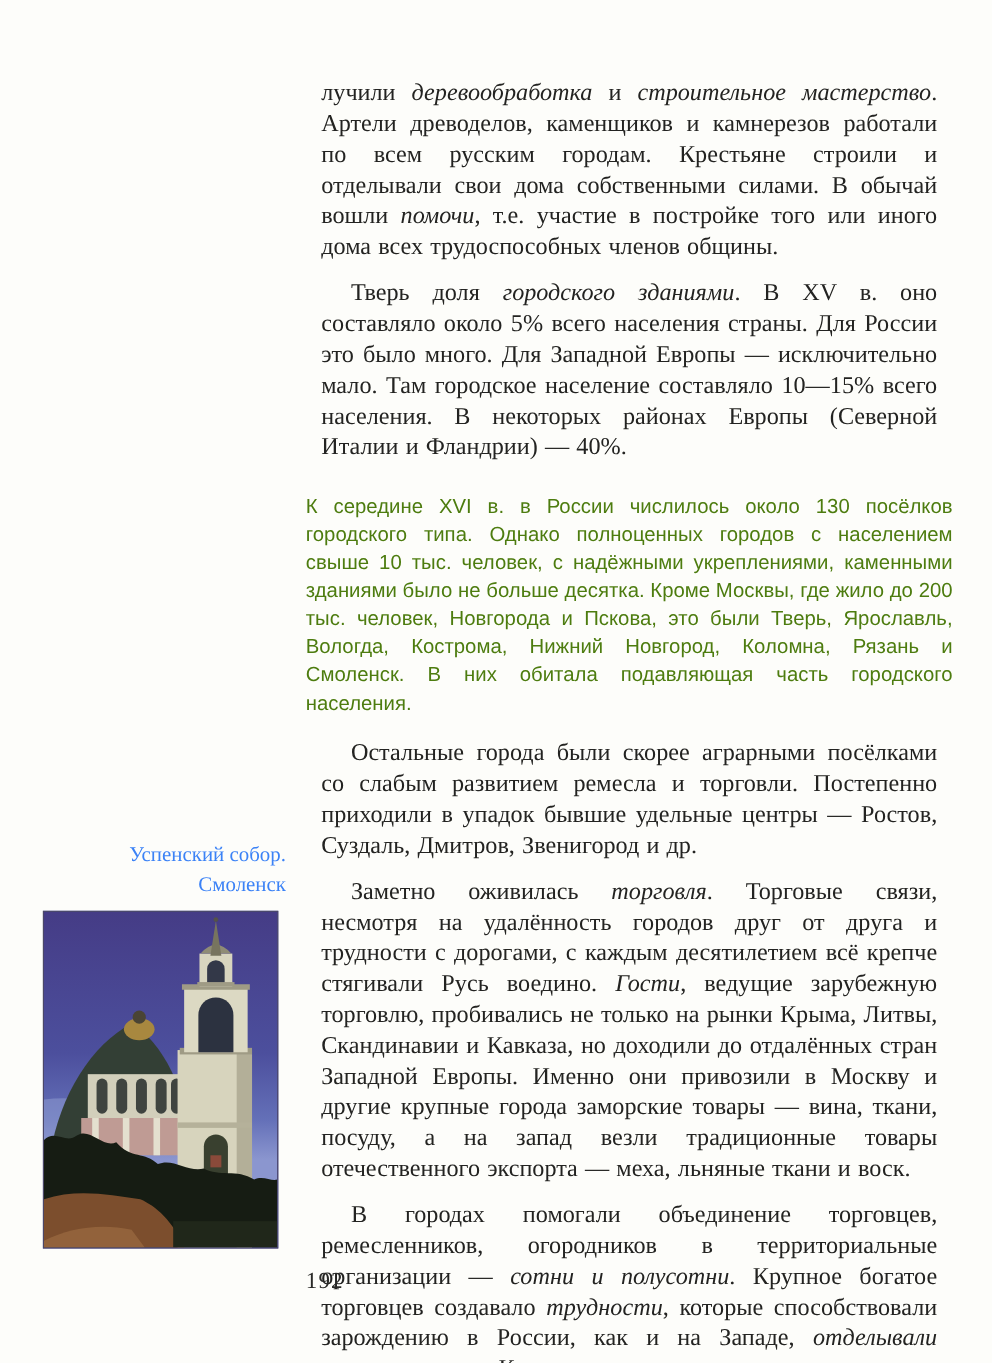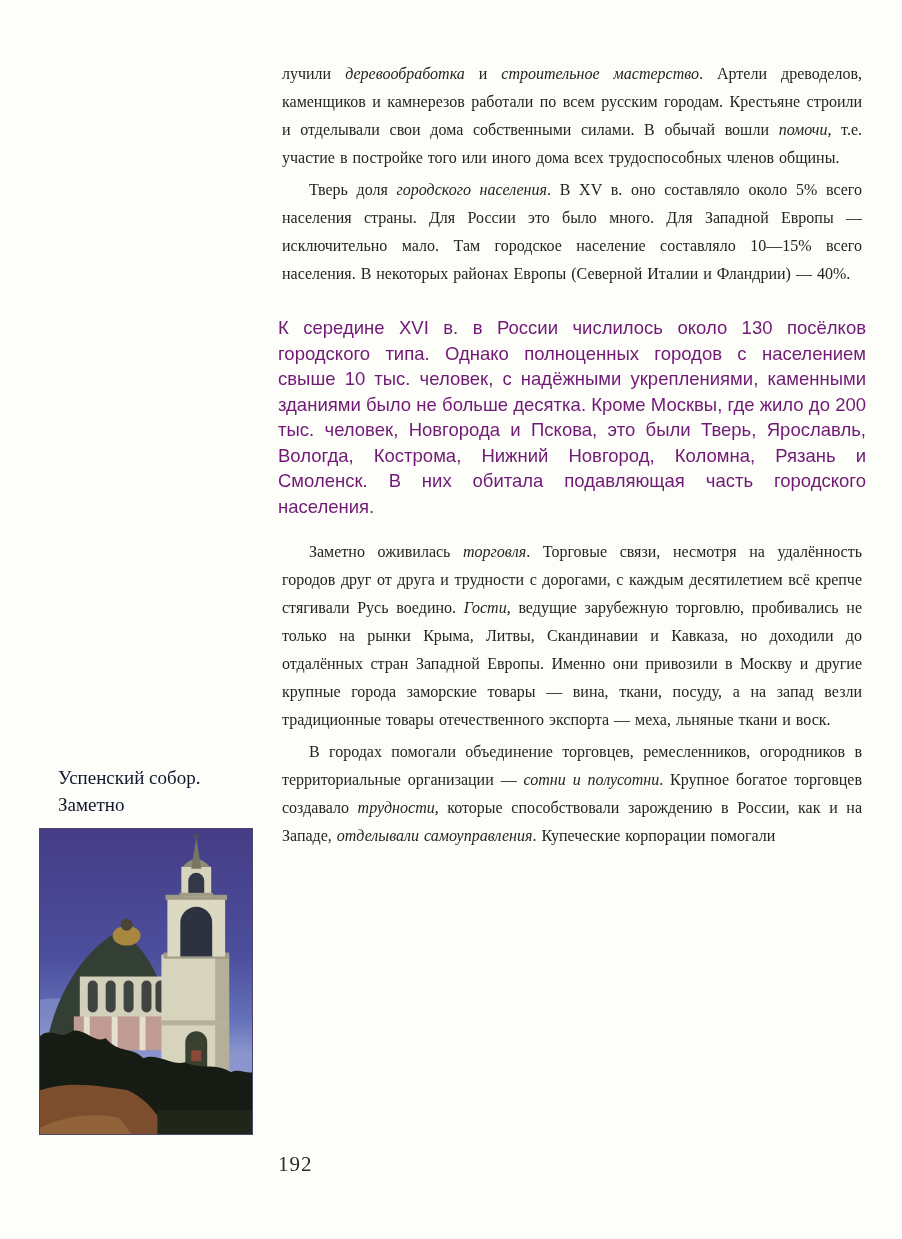--- a/index.html
+++ b/index.html
@@ -11,43 +11,44 @@
     color: #232321;
     overflow: hidden;
   }
   .text-col {
     position: absolute;
     left: 278px; top: 56px;
     width: 588px;
     text-align: justify;
   }
   p.para {
-    margin: 4px;
-    font-size: 16px;
+    margin: 14px;
+    font-size: 22px;
     line-height: 28px;
     text-indent: 27px;
     word-spacing: 1px;
   }
   p.para.no-indent { text-indent: 0; }
   p.para i { font-style: italic; }
   .inset {
     font-family: "Liberation Sans", "DejaVu Sans", sans-serif;
     font-size: 18.5px;
     line-height: 25.5px;
     margin: 27px 0 19px 0;
     text-align: justify;
-    color: #701a75;
+    color: #4d7c0f;
   }
   .figure-caption {
     position: absolute;
-    left: 58px; top: 764px;
+    left: 45px; top: 764px;
     width: 215px;
     font-size: 19px;
     line-height: 27px;
-    color: #0f172a;
+    color: #3b82f6;
+    text-align: right;
   }
   figure.photo {
     margin: 0;
     position: absolute;
     left: 39px; top: 828px;
     width: 214px; height: 307px;
     border: 1px solid #4b4768;
     box-sizing: border-box;
     background: #4c4f9d;
   }
@@ -57,21 +58,21 @@
     left: 278px; top: 1152px;
     font-size: 21px;
     letter-spacing: 1px;
     color: #2a2a28;
     text-align: center;
   }
 </style>
 </head>
 <body>
 
-<div class="figure-caption"><span>Успенский собор.</span><br><span>Заметно</span></div>
+<div class="figure-caption"><span>Успенский собор.</span><br><span>Смоленск</span></div>
 
 <figure class="photo">
   <svg viewBox="0 0 213 306" preserveAspectRatio="none">
     <defs>
       <linearGradient id="sky" x1="0" y1="0" x2="0" y2="1">
         <stop offset="0" stop-color="#453c86"></stop>
         <stop offset="0.42" stop-color="#4c4f9d"></stop>
         <stop offset="0.62" stop-color="#6470b8"></stop>
         <stop offset="0.74" stop-color="#8b96cf"></stop>
       </linearGradient>
@@ -117,23 +118,24 @@
     <path d="M0,306 L0,208 C10,198 20,212 30,204 C42,196 54,216 66,210 C80,226 92,218 104,230 C118,224 132,238 146,234 C160,242 176,234 192,244 C200,240 208,246 213,244 L213,306 Z" fill="#161c13"></path>
     <path d="M0,306 L0,262 C30,252 60,258 88,262 C102,268 118,282 128,306 Z" fill="#7c4e2d"></path>
     <path d="M0,300 C24,288 52,284 80,290 L92,306 L0,306 Z" fill="#9a6a40" opacity="0.75"></path>
     <rect x="118" y="282" width="95" height="24" fill="#20271a"></rect>
   </svg>
 </figure>
 
 <main class="text-col">
   <p class="para no-indent"><span>лучили </span><i>деревообработка</i><span> и </span><i>строительное мастерство</i><span>. Артели древоделов, каменщиков и камнерезов работали по всем русским городам. Крестьяне строили и отделывали свои дома собственными силами. В обычай вошли </span><i>помочи</i><span>, т.е. участие в постройке того или иного дома всех трудоспособных членов общины.</span></p>
 
-  <p class="para"><span>Тверь доля </span><i>городского населения</i><span>. В XV в. оно составляло около 5% всего населения страны. Для России это было много. Для Западной Европы — исключительно мало. Там городское население составляло 10—15% всего населения. В некоторых районах Европы (Северной Италии и Фландрии) — 40%.</span></p>
+  <p class="para"><span>Тверь доля </span><i>городского зданиями</i><span>. В XV в. оно составляло около 5% всего населения страны. Для России это было много. Для Западной Европы — исключительно мало. Там городское население составляло 10—15% всего населения. В некоторых районах Европы (Северной Италии и Фландрии) — 40%.</span></p>
 
   <div class="inset"><span>К середине XVI в. в России числилось около 130 посёлков городского типа. Однако полноценных городов с населением свыше 10 тыс. человек, с надёжными укреплениями, каменными зданиями было не больше десятка. Кроме Москвы, где жило до 200 тыс. человек, Новгорода и Пскова, это были Тверь, Ярославль, Вологда, Кострома, Нижний Новгород, Коломна, Рязань и Смоленск. В них обитала подавляющая часть городского населения.</span></div>
 
+  <p class="para"><span>Остальные города были скорее аграрными посёлками со слабым развитием ремесла и торговли. Постепенно приходили в упадок бывшие удельные центры — Ростов, Суздаль, Дмитров, Звенигород и др.</span></p>
 
   <p class="para"><span>Заметно оживилась </span><i>торговля</i><span>. Торговые связи, несмотря на удалённость городов друг от друга и трудности с дорогами, с каждым десятилетием всё крепче стягивали Русь воедино. </span><i>Гости</i><span>, ведущие зарубежную торговлю, пробивались не только на рынки Крыма, Литвы, Скандинавии и Кавказа, но доходили до отдалённых стран Западной Европы. Именно они привозили в Москву и другие крупные города заморские товары — вина, ткани, посуду, а на запад везли традиционные товары отечественного экспорта — меха, льняные ткани и воск.</span></p>
 
   <p class="para"><span>В городах помогали объединение торговцев, ремесленников, огородников в территориальные организации — </span><i>сотни и полусотни</i><span>. Крупное богатое торговцев создавало </span><i>трудности</i><span>, которые способствовали зарождению в России, как и на Западе, </span><i>отделывали самоуправления</i><span>. Купеческие корпорации помогали</span></p>
 </main>
 
 <div class="page-number">192</div>
 
 </body></html>

